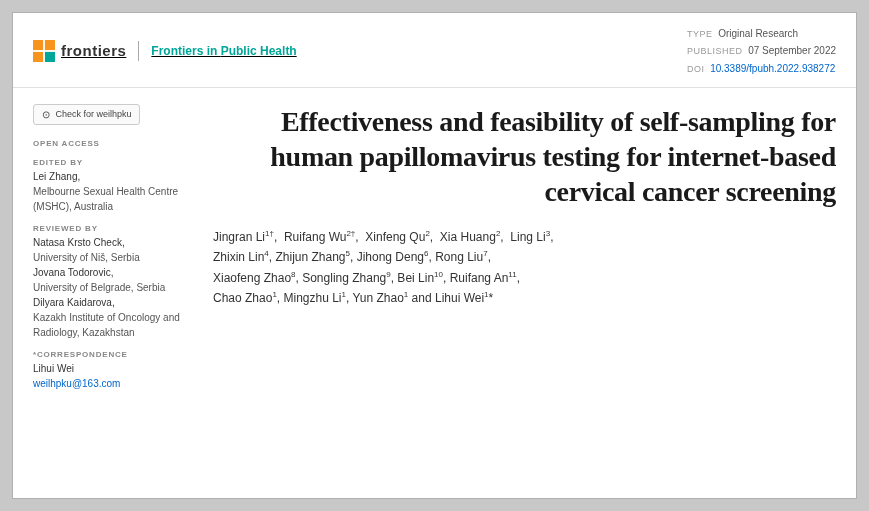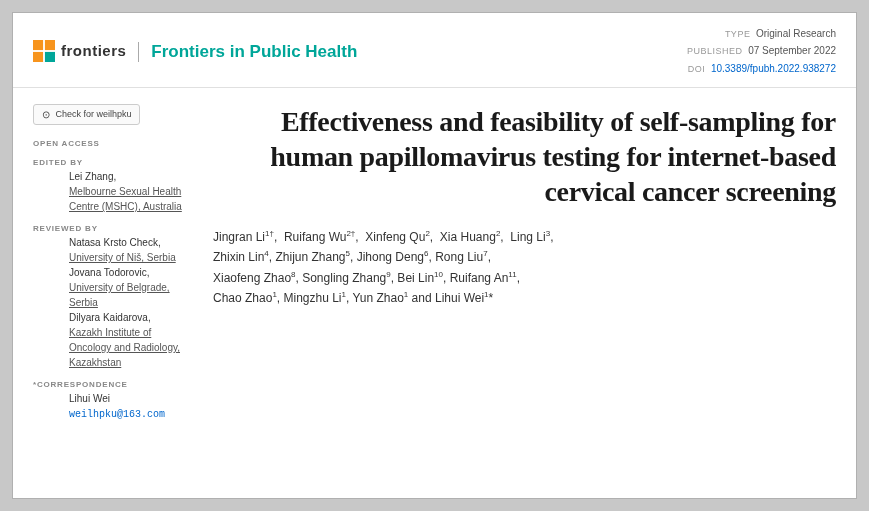--- a/index.html
+++ b/index.html
@@ -24,22 +24,23 @@
     
     .header {
       display: flex;
       align-items: center;
       justify-content: space-between;
       padding: 12px 20px 10px 20px;
       border-bottom: 1px solid #e0e0e0;
     }
     .header-left {
       display: flex;
-      align-items: flex-end;
+      align-items: center;
       gap: 12px;
+      text-decoration: underline;
     }
     .frontiers-logo {
       display: flex;
       align-items: center;
       gap: 6px;
     }
     .frontiers-icon {
       width: 22px;
       height: 22px;
     }
@@ -50,32 +51,32 @@
       color: #333;
       letter-spacing: 0.5px;
     }
     .header-divider {
       width: 1px;
       height: 20px;
       background: #aaa;
     }
     .journal-title {
       font-family: Arial, sans-serif;
-      font-size: 17px;
+      font-size: 12px;
       color: #555;
     }
     .journal-title span {
       color: #00a699;
       font-weight: bold;
     }
     .header-right {
       font-family: Arial, sans-serif;
       font-size: 10px;
       color: #555;
-      text-align: right;
+      text-align: left;
       line-height: 1.7;
     }
     .header-right .label {
       color: #999;
       font-size: 9px;
       letter-spacing: 0.5px;
       text-transform: uppercase;
     }
     .header-right a {
       color: #0066cc;
@@ -121,29 +122,26 @@
       font-weight: bold;
       letter-spacing: 0.8px;
       color: #888;
       text-transform: uppercase;
       margin-bottom: 2px;
     }
     .sidebar-content {
       font-size: 10px;
       color: #333;
       line-height: 1.5;
-      margin-left: 36px;
     }
     .sidebar-content .institution {
       color: #555;
-      text-decoration: underline;
     }
     .sidebar-content .correspondence-email {
       color: #0066cc;
-      font-family: Liberation Mono, monospace;
     }
     
     .article-content {
       flex: 1;
       min-width: 0;
     }
     .article-title {
       font-family: Georgia, serif;
       font-size: 28px;
       font-weight: bold;

